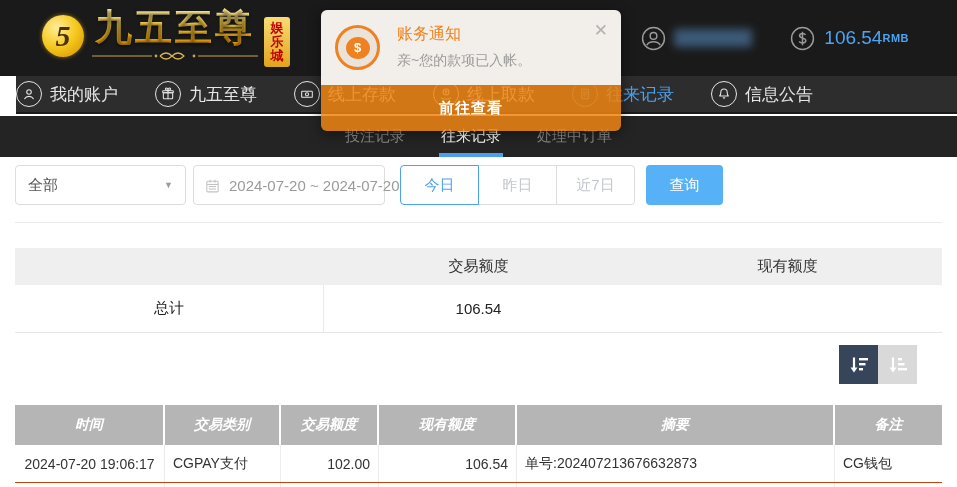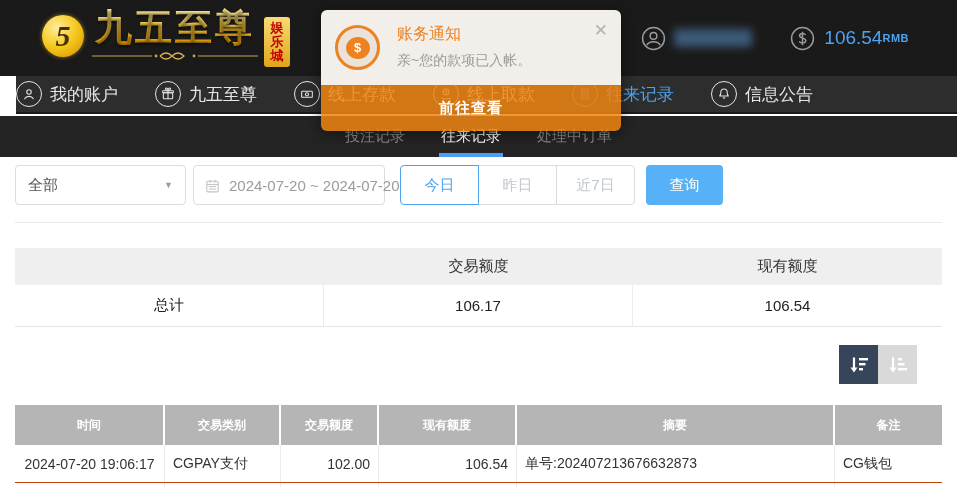--- a/index.html
+++ b/index.html
@@ -68,37 +68,37 @@
   .quick-btn:last-child { border-radius:0 4px 4px 0; }
   .quick-btn.active { border:1px solid #4da3f0; color:#4da3f0; z-index:2; }
   .search-btn { width:77px; margin-left:11px; background:#57b1f6; border:none; border-radius:4px;
                 color:#fff; font-size:15px; display:flex; align-items:center; justify-content:center; cursor:pointer; }
   .divider { position:absolute; left:15px; top:222px; width:927px; height:1px; background:#e9e9e9; }
 
   
   .summary { position:absolute; left:15px; top:248px; width:927px; }
   .summary .s-head { display:grid; grid-template-columns:1fr 1fr 1fr; background:#efefef; height:37px; }
   .summary .s-head div { display:flex; align-items:center; justify-content:center; font-size:15px; color:#333; }
-  .summary .s-row { display:grid; grid-template-columns:1fr 1fr 1fr; height:42px; border-bottom:1px solid #e6e6e6; }
+  .summary .s-row { display:grid; grid-template-columns:1fr 1fr 1fr; height:48px; border-bottom:1px solid #e6e6e6; }
   .summary .s-row div { display:flex; align-items:center; justify-content:center; font-size:15px; color:#222;
                         border-right:1px solid #ececec; }
   .summary .s-row div:last-child { border-right:none; }
 
   
   .sort-group { position:absolute; top:345px; left:839px; display:flex; }
   .sort-btn { width:39px; height:39px; display:flex; align-items:center; justify-content:center; cursor:pointer; }
   .sort-btn.desc { background:#37455a; }
   .sort-btn.asc { background:#d9d9d9; }
   .sort-btn svg { width:24px; height:24px; }
 
   
   .records { position:absolute; left:15px; top:405px; width:927px; }
   .r-head { display:grid; grid-template-columns:150px 116px 98px 138px 1fr 107px; height:40px; background:#b5b5b5; }
-  .r-head div { display:flex; align-items:center; justify-content:center; color:#fff; font-size:12px; font-weight:bold;
-                border-right:2px solid #fff; }
+  .r-head div { display:flex; align-items:center; justify-content:center; color:#fff; font-size:14px; font-weight:bold;
+                border-right:2px solid #fff;font-style:italic; }
   .r-head div:last-child { border-right:none; }
   .r-row { display:grid; grid-template-columns:150px 116px 98px 138px 1fr 107px; height:38px; border-bottom:1px solid #c2410c; }
   .r-row div { display:flex; align-items:center; font-size:14px; color:#333; border-right:1px solid #ececec; padding:0 8px; }
   .r-row div:last-child { border-right:none; }
   .r-row .c-center { justify-content:center; padding:0 2px; }
   .r-row .c-right { justify-content:flex-end; }
   .r-row.partial { height:20px; border-bottom:none; }
 
   
   .popup { position:absolute; left:321px; top:10px; width:300px; z-index:20; border-radius:6px;
@@ -257,21 +257,20 @@
   <div class="divider"></div>
 
   <div class="summary">
     <div class="s-head">
       <div></div>
       <div>交易额度</div>
       <div>现有额度</div>
     </div>
     <div class="s-row">
       <div>总计</div>
-      <div>106.17</div>
       <div>106.54</div>
     </div>
   </div>
 
   <div class="sort-group">
     <div class="sort-btn desc">
       <svg viewBox="0 0 24 24">
         <line x1="7" y1="4.5" x2="7" y2="16" stroke="#fff" stroke-width="2.2"></line>
         <path d="M3.5 14.5 L10.5 14.5 L7 19.5 Z" fill="#fff"></path>
         <rect x="12" y="5" width="9" height="2.4" fill="#fff"></rect>

